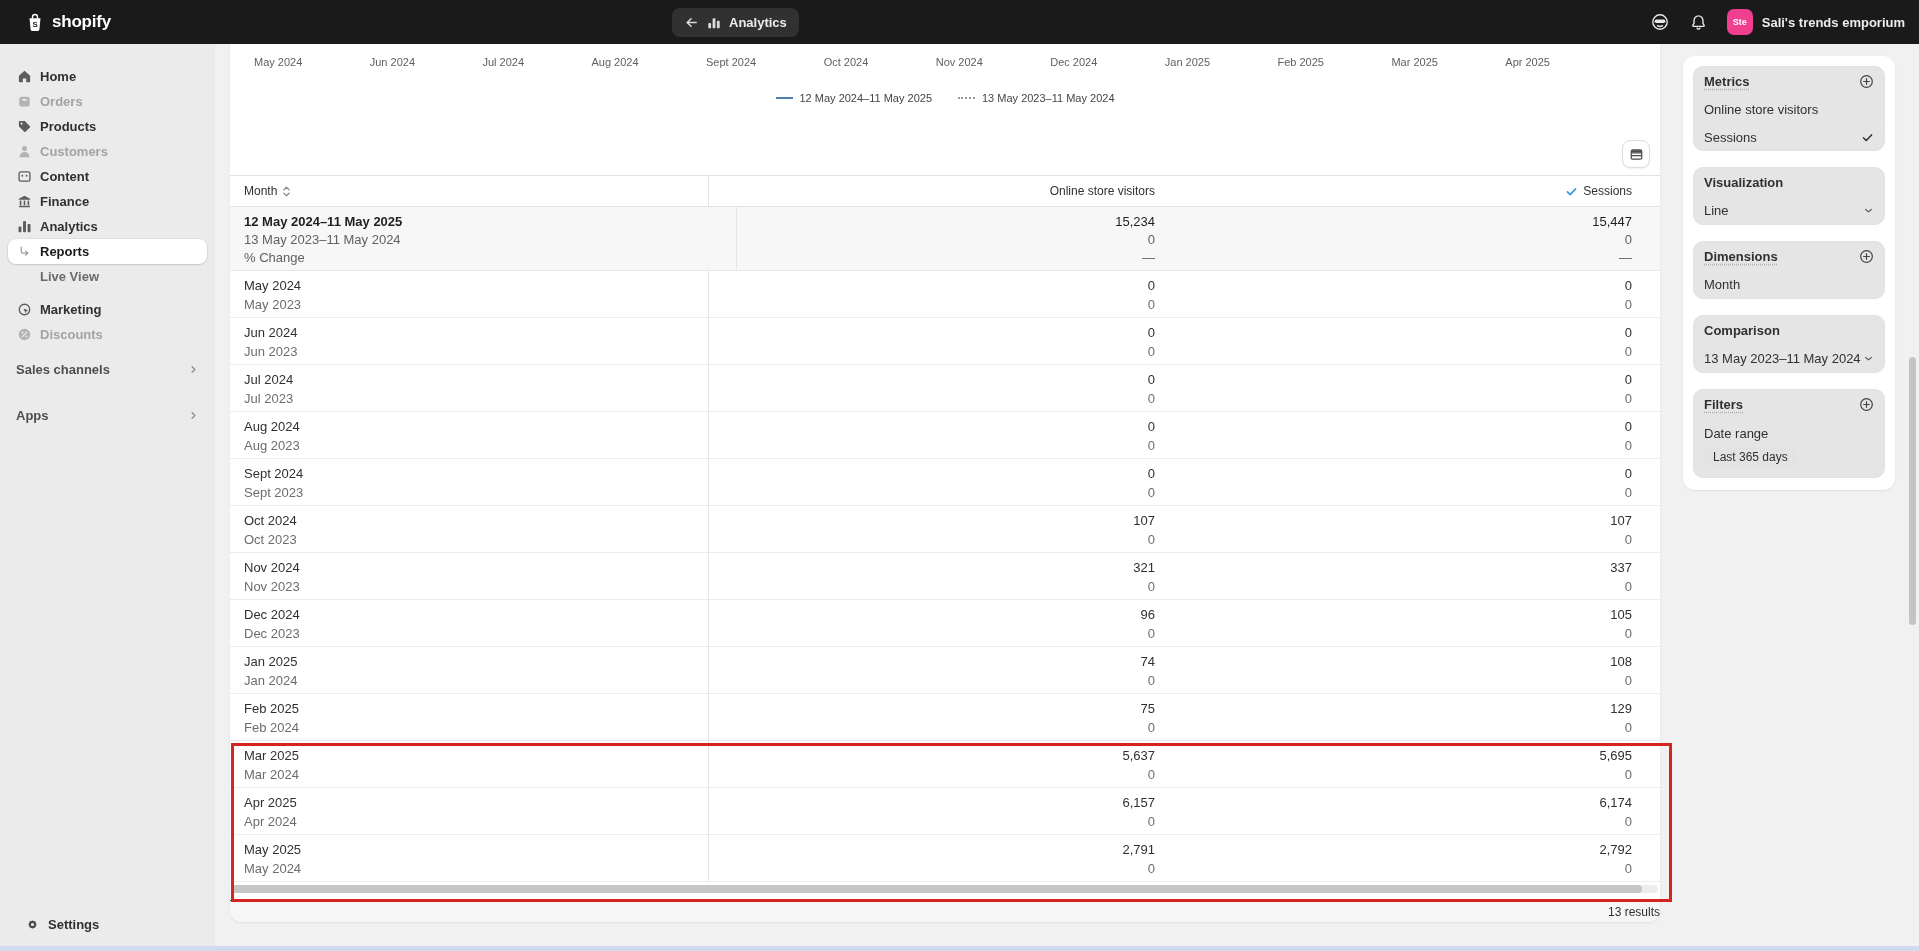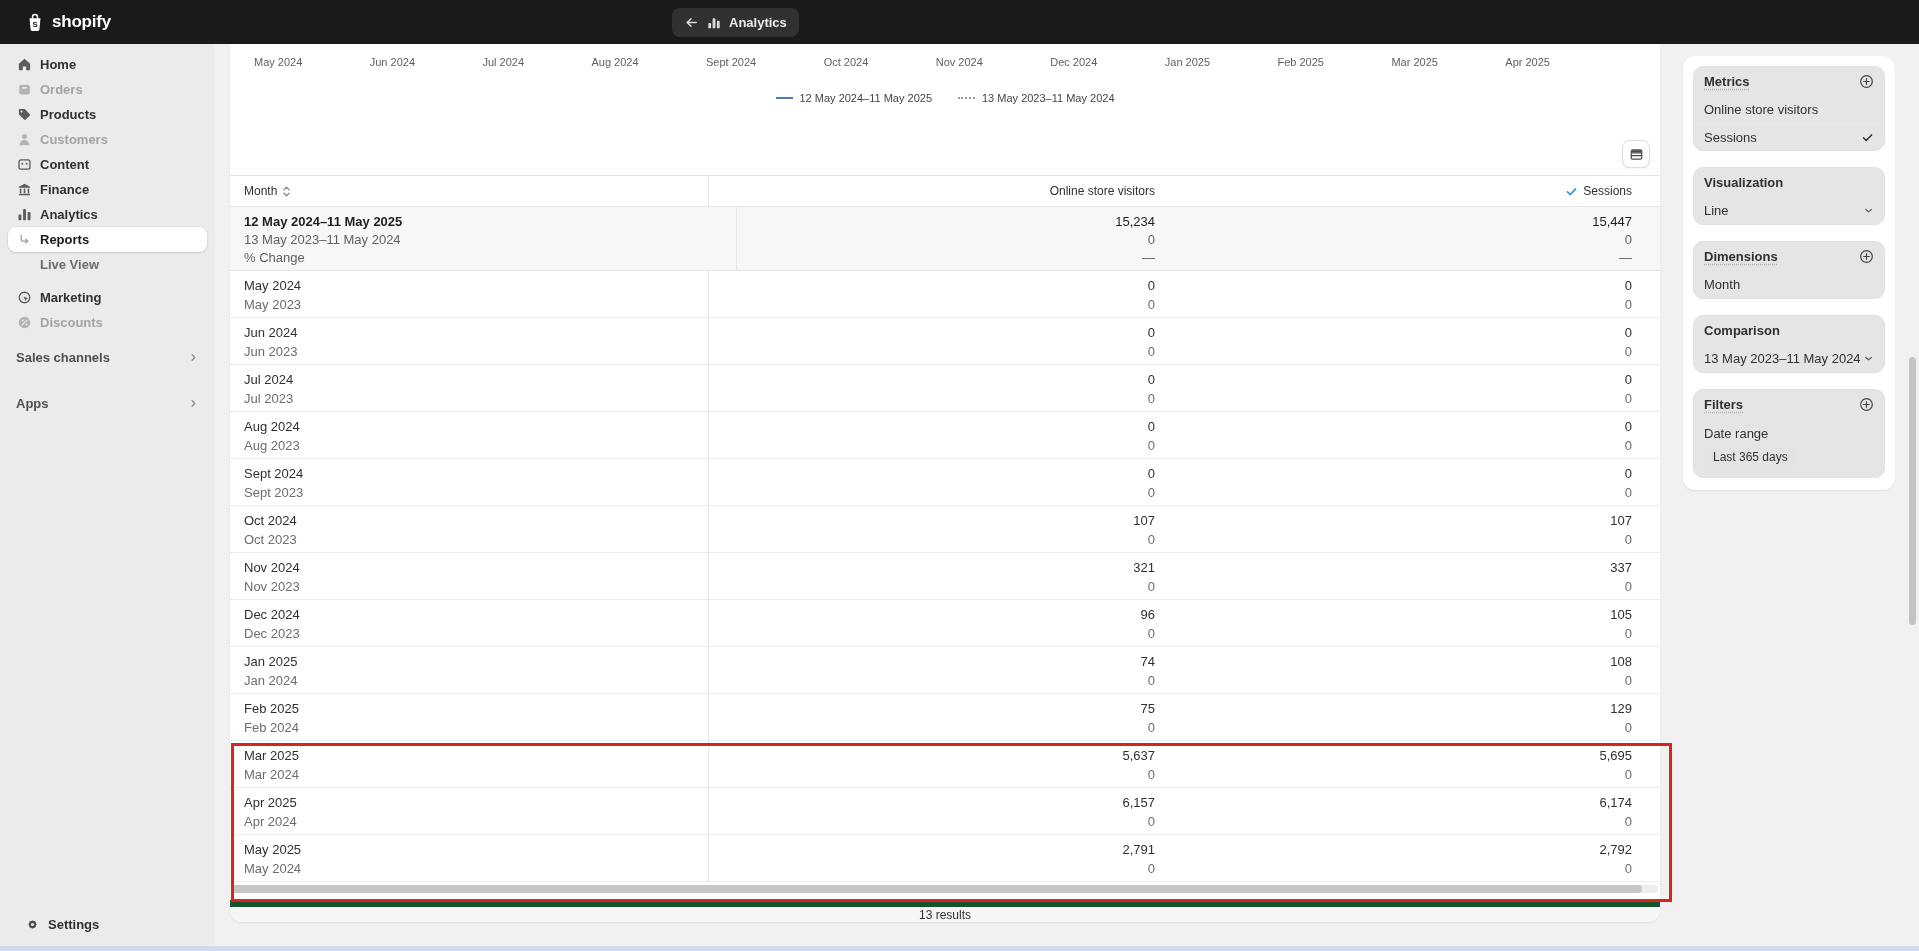--- a/index.html
+++ b/index.html
@@ -21,21 +21,21 @@
   .searchbar input{flex:1;background:transparent;border:none;outline:none;color:#d5d5d5;font-size:13px;font-family:inherit;}
   .searchbar input::placeholder{color:#a8a8a8;}
   .kbd{background:#4b4b4b;color:#c9c9c9;font-size:10px;font-weight:700;border-radius:4px;padding:3px 5px;line-height:1;}
   .topbar-right{position:absolute;right:14px;top:0;height:44px;display:flex;align-items:center;gap:20px;}
   .tb-icon{cursor:pointer;display:flex;align-items:center;}
   .store-chip{display:flex;align-items:center;gap:9px;cursor:pointer;}
   .avatar{width:26px;height:26px;border-radius:7px;background:var(--avatar_pink);color:#fff;font-size:9px;font-weight:700;display:flex;align-items:center;justify-content:center;}
   .store-name{color:#ececec;font-size:13px;font-weight:700;}
 
   
-  .sidebar{position:absolute;left:0;top:44px;width:215px;height:907px;background:#ebebeb;padding-top:8px;}
+  .sidebar{position:absolute;left:0;top:44px;width:215px;height:907px;background:#ebebeb;padding-top:20px;}
   .nav-item{height:25px;margin:0 8px;border-radius:8px;display:flex;align-items:center;gap:8px;padding:0 8px;font-size:13px;font-weight:600;color:#303030;cursor:pointer;}
   .nav-item .nav-ico{width:16px;height:16px;color:#5c5c5c;display:flex;align-items:center;justify-content:center;flex:none;}
   .nav-item.disabled{color:#a3a3a3;cursor:default;}
   .nav-item.disabled .nav-ico{color:#b3b3b3;}
   .nav-item.active{background:#fff;box-shadow:0 0 0 1px rgba(0,0,0,.04),0 1px 2px rgba(0,0,0,.12);color:#1a1a1a;}
   .nav-item.muted{color:#6b6b6b;}
   .nav-item.spacer{margin-top:8px;}
   .nav-section{height:25px;margin:0 8px;display:flex;align-items:center;justify-content:space-between;padding:0 8px;font-size:13px;font-weight:600;color:#4f4f4f;cursor:pointer;}
   .nav-section .chev{color:#8a8a8a;}
   .nav-section.s0{margin-top:10px;}
@@ -66,21 +66,21 @@
   .s-l1{font-size:13px;font-weight:700;color:#1f1f1f;line-height:15px;}
   .s-l2,.s-l3{font-size:13px;color:#616161;line-height:15px;}
   .trow{height:47px;border-bottom:1px solid #ececec;}
   .trow .cell{padding-top:7px;display:flex;flex-direction:column;gap:4px;height:100%;}
   .trow .c1{padding-left:14px;}
   .trow .num{align-items:flex-end;}
   .l1{font-size:13px;color:#303030;line-height:15px;}
   .l2{font-size:13px;color:#6d6d6d;line-height:15px;}
   .hscroll{margin:3px 2px 0;height:8px;background:#ededed;border-radius:4px;position:relative;}
   .hscroll .thumb{position:absolute;left:0;top:0;height:8px;width:calc(100% - 16px);background:#c6c6c6;border-radius:4px;cursor:pointer;}
-  .tfoot{position:absolute;left:0;right:0;bottom:0;height:22px;background:#f6f6f6;border-top:7px solid #14532d;border-radius:0 0 12px 12px;display:flex;align-items:center;justify-content:center;font-size:12px;color:#303030;}
+  .tfoot{position:absolute;left:0;right:0;bottom:0;height:22px;background:#f6f6f6;border-top:1px solid #14532d;border-radius:0 0 12px 12px;display:flex;align-items:center;justify-content:flex-end;font-size:12px;color:#303030;}
 
   
   .rpanel{position:absolute;left:1683px;top:56px;width:212px;background:#fff;border-radius:12px;box-shadow:0 1px 2px rgba(0,0,0,.08);padding:10px 10px 12px;}
   .pgroup{border:1px solid #e1e1e1;border-radius:10px;margin-bottom:16px;overflow:hidden;background:#e5e5e5;}
   .pgroup:last-child{margin-bottom:0;}
   .phead{height:29px;display:flex;align-items:center;justify-content:space-between;padding:0 10px;border-bottom:1px solid #e6e6e6;}
   .phead .ttl{font-size:13px;font-weight:700;color:#303030;}
   .phead .ttl.dotted{text-decoration:underline dotted #b0b0b0;text-underline-offset:3px;}
   .prow{height:27px;display:flex;align-items:center;justify-content:space-between;padding:0 10px;font-size:13px;color:#303030;cursor:pointer;}
   .prow + .prow{border-top:1px solid #e9e9e9;}
@@ -120,20 +120,39 @@
       <svg width="14" height="14" viewBox="0 0 16 16" fill="#dcdcdc">
           <rect x="1.5" y="8" width="3.2" height="6" rx="1"></rect>
           <rect x="6.4" y="2.5" width="3.2" height="11.5" rx="1"></rect>
           <rect x="11.3" y="5.5" width="3.2" height="8.5" rx="1"></rect>
         </svg>
     </span>
     <span class="lbl">Analytics</span>
   </div>
 
 
+  <div class="topbar-right">
+    <span class="tb-icon">
+      <svg width="20" height="20" viewBox="0 0 20 20" fill="none" stroke="#e8e8e8" stroke-width="1.4">
+          <circle cx="10" cy="10" r="7.2"></circle>
+          <rect x="4.6" y="7.6" width="10.8" height="3.4" rx="1.7" fill="#e8e8e8" stroke="none"></rect>
+          <path d="M7.5 13.6c1.5 1.1 3.5 1.1 5 0" stroke-linecap="round"></path>
+        </svg>
+    </span>
+    <span class="tb-icon">
+      <svg width="17" height="17" viewBox="0 0 16 16" fill="none" stroke="#e8e8e8" stroke-width="1.3" stroke-linejoin="round">
+          <path d="M8 1.8a4.2 4.2 0 0 0-4.2 4.2v2.7l-1.1 2a.6.6 0 0 0 .5.9h9.6a.6.6 0 0 0 .5-.9l-1.1-2V6A4.2 4.2 0 0 0 8 1.8z"></path>
+          <path d="M6.7 13.3a1.4 1.4 0 0 0 2.6 0" stroke-linecap="round"></path>
+        </svg>
+    </span>
+    <div class="store-chip">
+      <span class="avatar">Ste</span>
+      <span class="store-name">Sali's trends emporium</span>
+    </div>
+  </div>
 </div>
 
 <div class="sidebar">
   <nav id="sidebar-nav">
       <div class="nav-item">
         <span class="nav-ico">
           <svg width="15" height="15" viewBox="0 0 16 16" fill="currentColor">
             <path d="M8 1.8 2 7.2V13a1 1 0 0 0 1 1h3.2v-3.8h3.6V14H13a1 1 0 0 0 1-1V7.2L8 1.8z"></path>
           </svg>
         </span>

